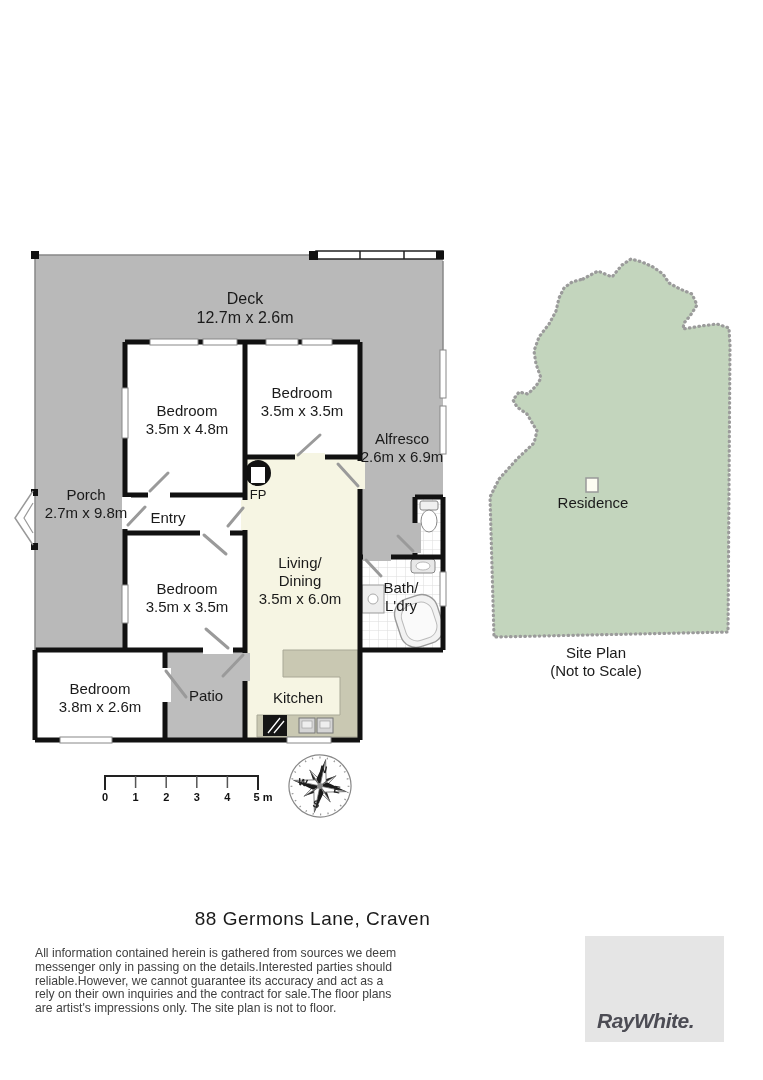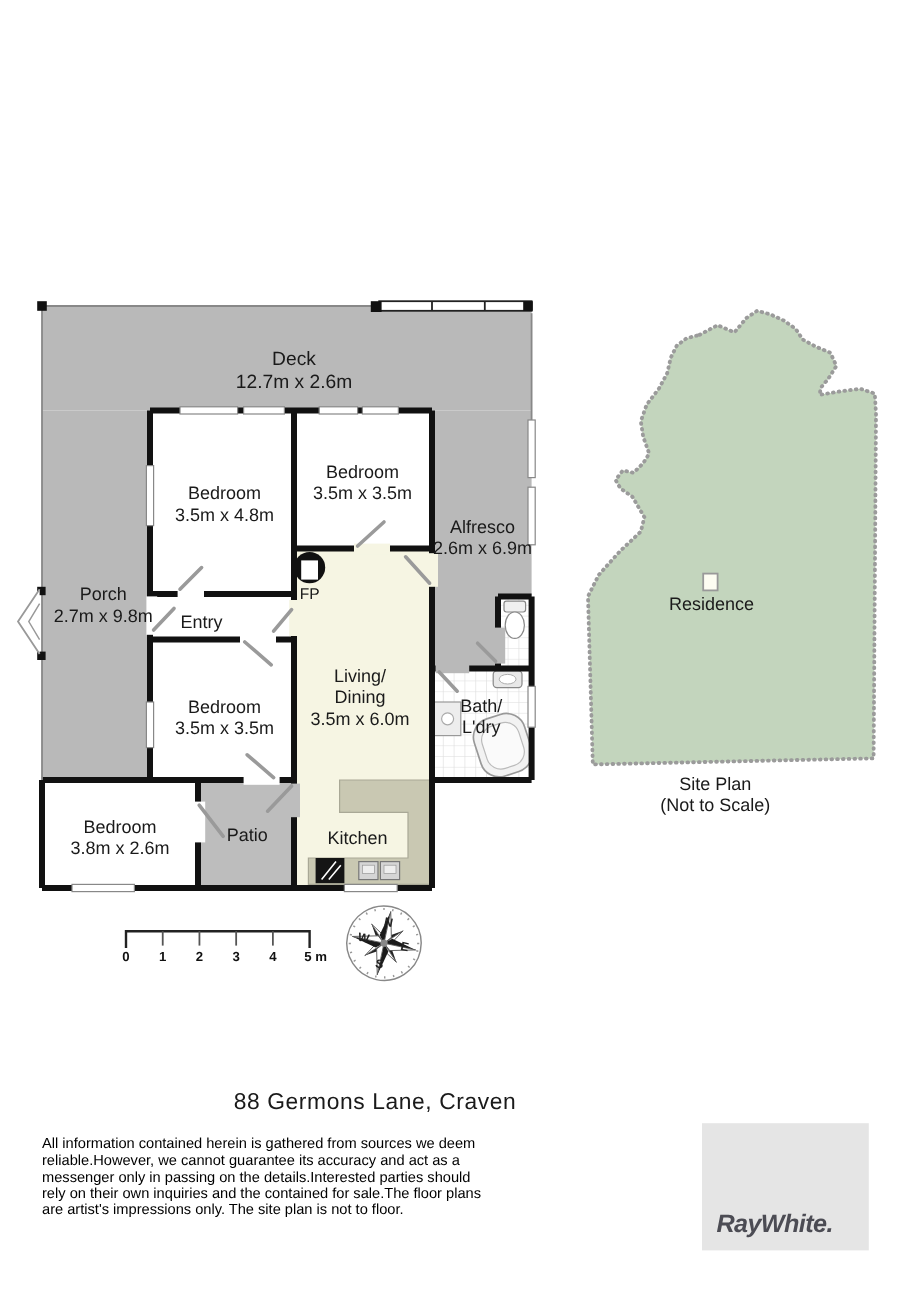--- a/index.html
+++ b/index.html
@@ -9,21 +9,21 @@
   svg text{font-family:"Liberation Sans",sans-serif;fill:#1a1a1a;}
   .room-label{font-size:15px;text-anchor:middle;}
   .deck-label{font-size:16px;text-anchor:middle;}
   .fp-label{font-size:13px;text-anchor:middle;}
   .site-label{font-size:15px;text-anchor:middle;}
   .scale-num{font-size:11px;font-weight:bold;text-anchor:middle;fill:#111;}
   .compass-letter{font-size:10px;font-weight:bold;text-anchor:middle;dominant-baseline:central;fill:#222;}
   .address{position:absolute;left:0;top:908px;width:625px;text-align:center;
            font-size:19px;color:#1a1a1a;letter-spacing:0.5px;}
   .disclaimer{position:absolute;left:35px;top:947px;width:440px;font-size:12.2px;
-              line-height:13.8px;color:#000000;}
+              line-height:13.8px;color:#404040;}
   .logo{position:absolute;left:585px;top:936px;width:139px;height:106px;background:#e5e5e5;}
   .logo span{position:absolute;left:12px;bottom:9px;font-size:21px;font-weight:bold;
              font-style:italic;color:#4c4c54;letter-spacing:-0.5px;}
 </style>
 </head>
 <body>
 
 <div class="canvas">
 
 <svg width="763" height="860" viewBox="0 0 763 860">
@@ -248,23 +248,23 @@
     <text class="compass-letter" x="17.5" y="0">E</text>
     <text class="compass-letter" x="0" y="18.5">S</text>
     <text class="compass-letter" x="-17.5" y="0">W</text>
   </g>
 </svg>
 
 <div class="address">88 Germons Lane, Craven</div>
 
 <div class="disclaimer">
   <div>All information contained herein is gathered from sources we deem</div>
+  <div>messenger only in passing on the details.Interested parties should</div>
   <div>reliable.However, we cannot guarantee its accuracy and act as a</div>
-  <div>messenger only in passing on the details.Interested parties should</div>
-  <div>rely on their own inquiries and the contained for sale.The floor plans</div>
+  <div>rely on their own inquiries and the contract for sale.The floor plans</div>
   <div>are artist's impressions only. The site plan is not to floor.</div>
 </div>
 
 <div class="logo">
   <span>RayWhite.</span>
 </div>
 
 </div>
 
 </body></html>

